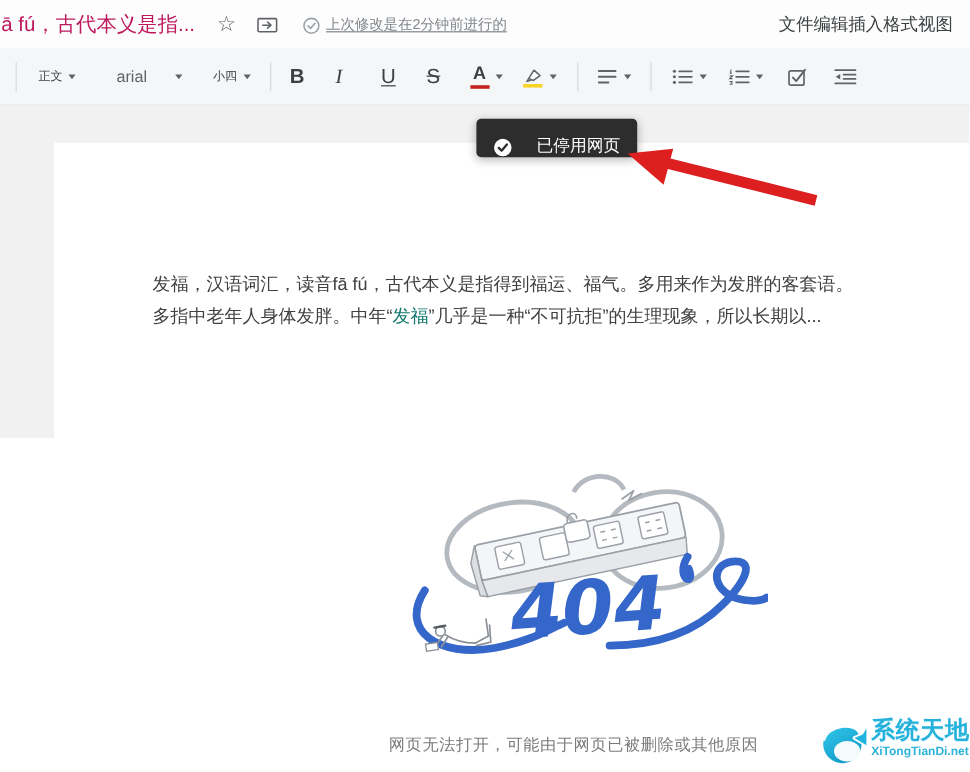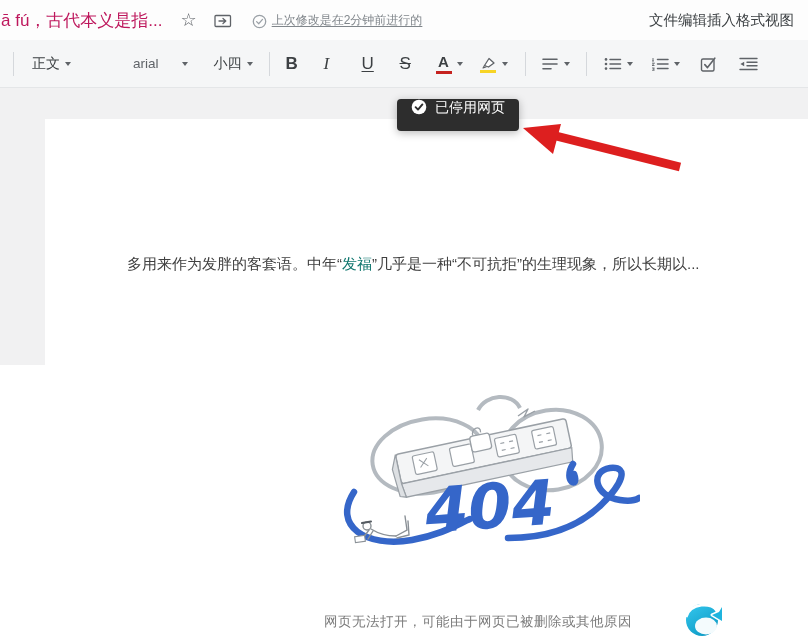--- a/index.html
+++ b/index.html
@@ -36,22 +36,22 @@
     position:absolute; left:0; top:40px; width:808px; height:48px;
     background:#f5f6f7; border-bottom:1px solid #e4e6e8;
     display:flex; align-items:center;
   }
   .divider { width:1px; height:24px; background:#d5d8dc; flex:0 0 auto; }
   .tool { display:flex; align-items:center; gap:5px; cursor:pointer; color:#3c4043; flex:0 0 auto; }
   .caret {
     width:0; height:0; border-left:3.5px solid transparent;
     border-right:3.5px solid transparent; border-top:4.5px solid #5f6368;
   }
-  .t-label { font-size:14px; }
-  .t-font  { font-size:13.5px; color:#5f6368;margin-left:28px; }
+  .t-label { font-size:10px; }
+  .t-font  { font-size:13.5px; color:#5f6368; }
   .fmt { font-size:17px; width:20px; text-align:center; }
   .fmt-b { font-weight:700; }
   .fmt-i { font-family:"Liberation Serif", serif; font-style:italic; }
   .fmt-u { text-decoration:underline; text-underline-offset:2px; }
   .fmt-s { text-decoration:line-through; }
   .color-a { display:flex; flex-direction:column; align-items:center; line-height:1; }
   .color-a .glyph { font-size:15px; font-weight:600; }
   .bar-red { width:16px; height:3px; background:#c5221f; margin-top:2px; }
   .bar-yellow { width:16px; height:3px; background:#f7d426; margin-top:1px; }
   .hl-wrap { display:flex; flex-direction:column; align-items:center; }
@@ -66,22 +66,22 @@
     background:#ffffff;
   }
   .doc-text {
     position:absolute; left:82px; top:106px; width:668px;
     font-size:15px; line-height:26px; color:#404040;
   }
   .red-text { color:#0f766e; }
   
   .banner {
     position:absolute; left:397px; top:99px; height:32px;
-    background:#2d2d2d; border-radius:4px; display:flex; align-items:flex-start;
-    gap:8px; padding:0 14px; box-shadow:0 2px 8px rgba(0,0,0,.28); z-index:5;
+    background:#2d2d2d; border-radius:4px; display:flex; align-items:flex-end;
+    gap:20px; padding:0 14px; box-shadow:0 2px 8px rgba(0,0,0,.28); z-index:5;
   }
   .banner-label { color:#ffffff; font-size:14px; white-space:nowrap; }
   
   .arrow-svg { position:absolute; left:505px; top:108px; z-index:6; }
   
   .illustration { position:absolute; left:340px; top:388px; }
   .err-message-wrap {
     position:absolute; left:168px; top:612px; width:620px; text-align:center;
   }
   .err-message { font-size:13.5px; color:#7b7b7b; letter-spacing:.5px; }
@@ -196,22 +196,22 @@
     <svg class="svg-icon" width="19" height="14" viewBox="0 0 19 14">
       <path d="M1 1.5 H18 M8 5.2 H18 M8 8.8 H18 M1 12.5 H18" stroke="#5f6368" stroke-width="1.4" stroke-linecap="round"></path>
       <path d="M5.2 4.7 V9.3 L1.4 7 Z" fill="#5f6368"></path>
     </svg>
   </div>
 </div>
 
 <div class="editor-bg">
   <div class="doc-page">
     <div class="doc-text">
-      <br>
-      <span>多用来作为发胖的客套语。中年“</span><span class="red-text">发福</span><span>”几乎是一种“不可抗拒”的生理现象，所以长期以...</span>
+      <span>发福，汉语词汇，读音fā fú，古代本义是指得到福运、福气。多用来作为发胖的客套语。</span><br>
+      <span>多指中老年人身体发胖。中年“</span><span class="red-text">发福</span><span>”几乎是一种“不可抗拒”的生理现象，所以长期以...</span>
     </div>
   </div>
 </div>
 
 <div class="banner">
   <svg class="svg-icon" width="16" height="16" viewBox="0 0 16 16">
     <circle cx="8" cy="8" r="7.3" fill="#ffffff"></circle>
     <path d="M4.6 8.2 L7 10.6 L11.4 5.4" fill="none" stroke="#2d2d2d" stroke-width="1.9" stroke-linecap="round" stroke-linejoin="round"></path>
   </svg>
   <span class="banner-label">已停用网页</span>
@@ -276,13 +276,17 @@
       <linearGradient id="wmg" x1="0" y1="0" x2="0.6" y2="1">
         <stop offset="0" stop-color="#35c8ef"></stop>
         <stop offset="1" stop-color="#0f9cc6"></stop>
       </linearGradient>
     </defs>
     <circle cx="20" cy="23" r="16" fill="url(#wmg)"></circle>
     <ellipse cx="24" cy="29" rx="11" ry="8.5" fill="#f4fbfd"></ellipse>
     <path d="M4 20 C8 6, 30 4, 37 15 L30 18 L40 24 L40 10 L37 15" fill="none" stroke="#ffffff" stroke-width="3" stroke-linejoin="round"></path>
     <path d="M37 15 L30 18 L40 24 L40 10 Z" fill="#1fb4de"></path>
   </svg>
+  <div class="wm-text">
+    <span class="wm-brand">系统天地</span>
+    <span class="wm-site">XiTongTianDi.net</span>
+  </div>
 </div>
 
 </body></html>

